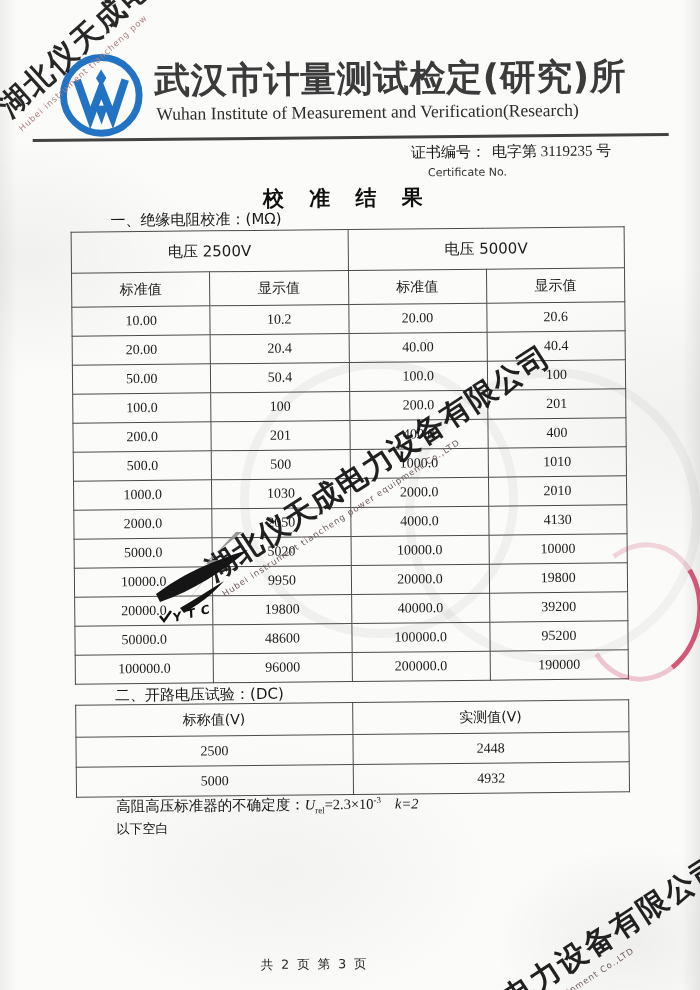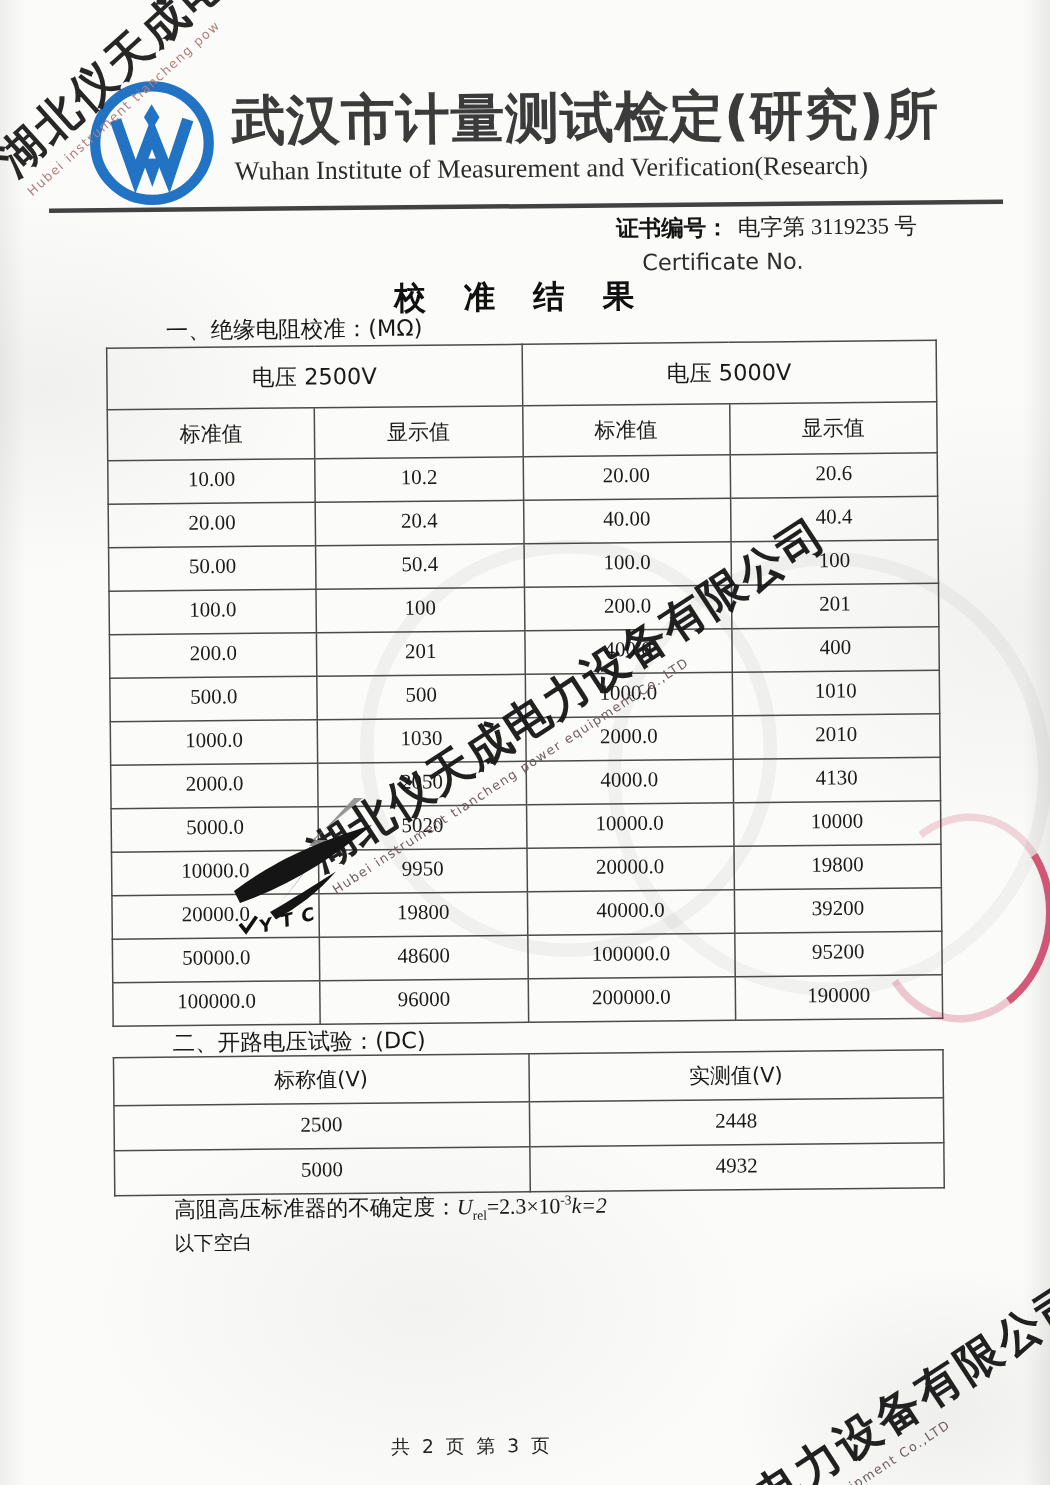--- a/index.html
+++ b/index.html
@@ -15,23 +15,23 @@
   .content{position:absolute;inset:0;transform:rotate(-0.55deg);transform-origin:350px 480px;}
 
   
   .logo{position:absolute;left:62px;top:50px;width:86px;height:86px;}
   .title-cn{position:absolute;left:158px;top:55px;font-size:36px;font-weight:600;color:#3b3b3b;
     letter-spacing:.5px;white-space:nowrap;}
   .title-en{position:absolute;left:160px;top:102px;font-size:17.5px;color:#2c2c2c;
     font-family:"Liberation Serif",serif;white-space:nowrap;}
   .header-rule{position:absolute;left:36px;top:136px;width:636px;height:3px;background:#424242;}
   .cert-line{position:absolute;left:414px;top:144px;font-size:15px;white-space:nowrap;}
-  .cert-label{font-weight:700;color:#141414;}
+  .cert-label{font-weight:400;color:#141414;}
   .cert-number{font-family:"Liberation Serif",serif;margin-left:6px;color:#222;}
-  .cert-en{position:absolute;left:431px;top:167px;font-size:15px;color:#2e2e2e;}
+  .cert-en{position:absolute;left:431px;top:167px;font-size:11px;color:#2e2e2e;}
   .doc-title{position:absolute;left:0;top:184px;width:700px;text-align:center;font-size:21px;
     font-weight:800;letter-spacing:9px;color:#101010;}
 
   
   .sec-heading{position:absolute;font-size:15px;color:#181818;white-space:nowrap;}
   .sec1{left:113px;top:209px;} .sec2{left:113px;top:684px;}
   table{position:absolute;border-collapse:collapse;table-layout:fixed;background:transparent;}
   .t1{left:73px;top:229px;width:554px;}
   .t2{left:73px;top:702px;width:554px;}
   td{border:1px solid #4b4b4b;text-align:center;vertical-align:middle;
@@ -41,21 +41,21 @@
   .t1 tr.cols td{height:33px;}
   .t2 tr.cols td{height:31px;}
   .t2 td{height:29px;}
   .cjk{font-family:"DejaVu Sans",sans-serif;}
 
   
   .note{position:absolute;left:113px;top:795px;font-size:14.5px;color:#161616;}
   .note .f{font-family:"Liberation Serif",serif;}
   .note i{font-style:italic;}
   .note sub{font-size:9px;} .note sup{font-size:9px;}
-  .note .k{}
+  .note .k{margin-left:14px;}
   .blank-note{position:absolute;left:113px;top:818px;font-size:13px;color:#161616;}
   .page-info{position:absolute;left:0;top:956px;width:620px;text-align:center;font-size:12.5px;
     letter-spacing:2px;color:#222;}
 
   
   .wm{position:absolute;transform-origin:0 0;white-space:nowrap;pointer-events:none;}
   .wm .cn{font-weight:700;color:#161616;}
   .wm .en{letter-spacing:1px;}
   .wm-topleft{left:-10px;top:96px;transform:rotate(-42deg);}
   .wm-topleft .cn{font-size:30px;letter-spacing:2px;opacity:.92;}

